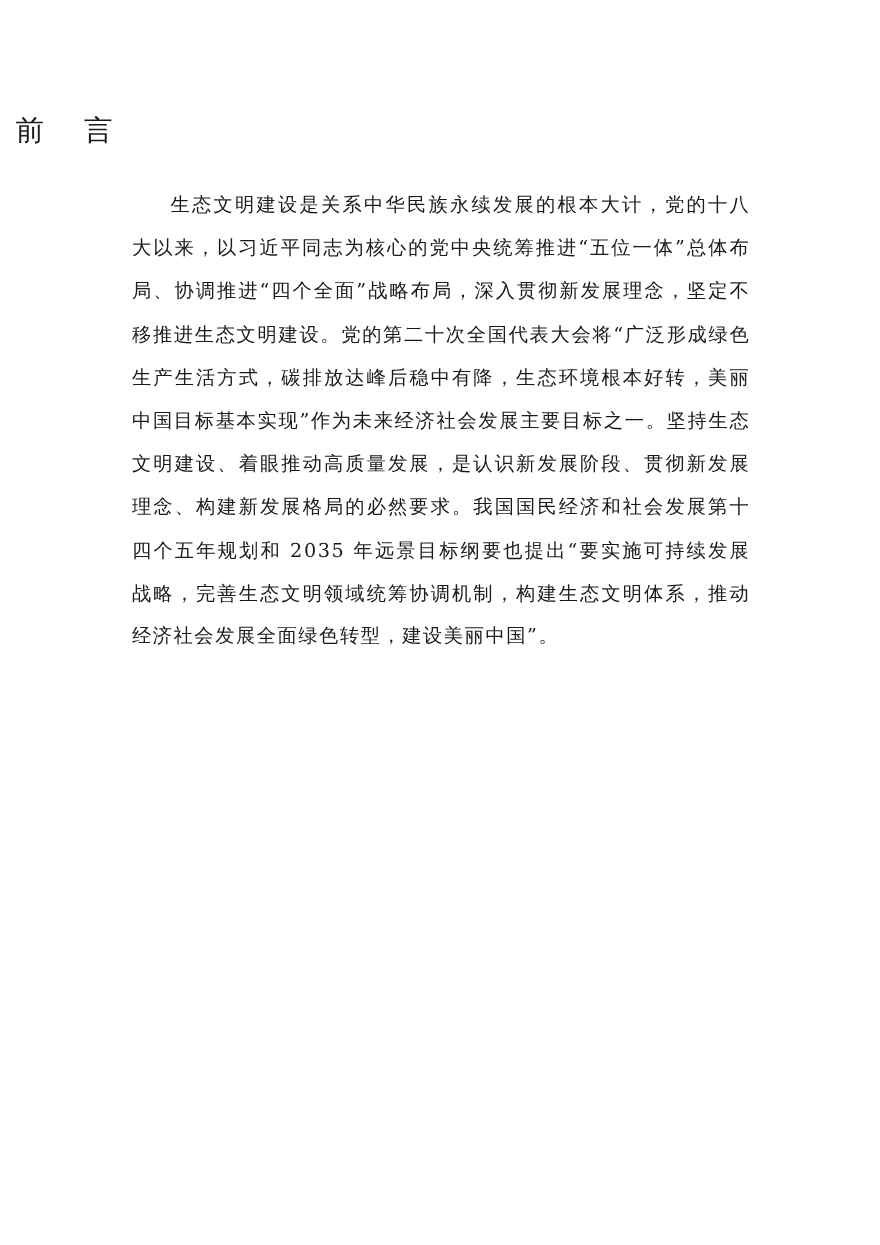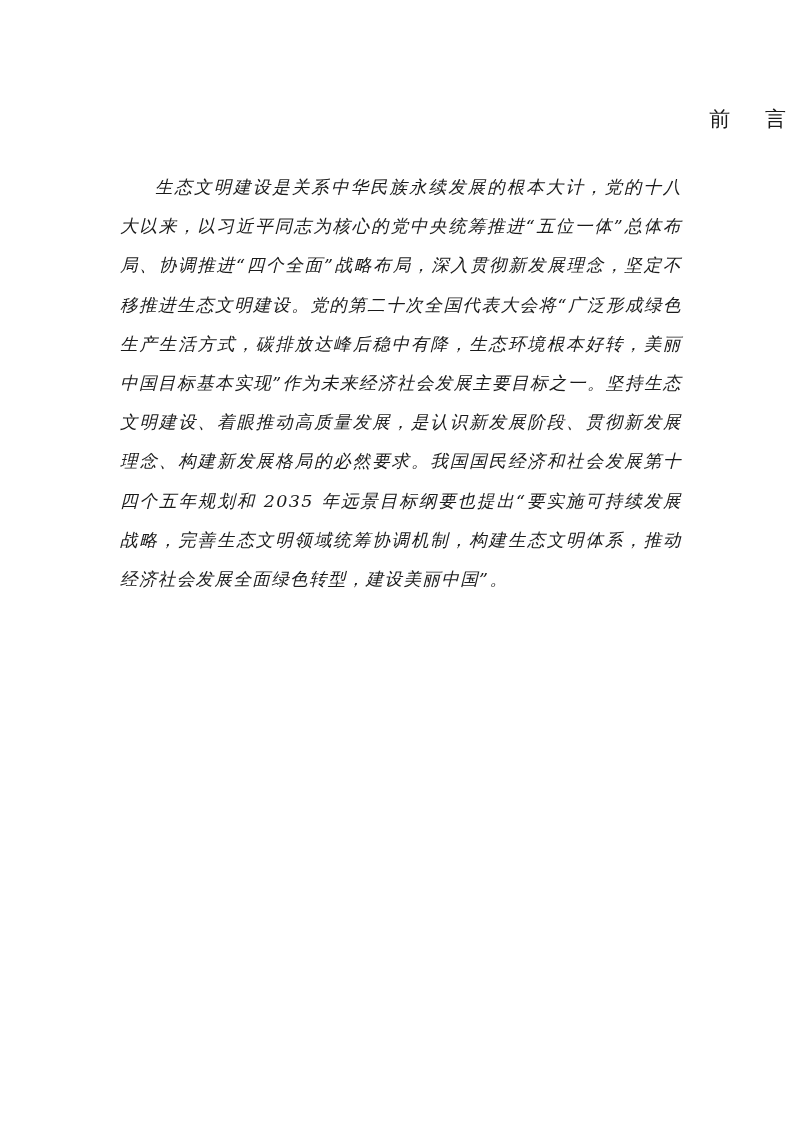--- a/index.html
+++ b/index.html
@@ -21,34 +21,33 @@
       top: 0;
       width: 800px;
       height: 1132px;
       background: #ffffff;
     }
     .title {
       position: absolute;
       top: 103px;
       left: 0;
       width: 800px;
-      text-align: right;
-      font-size: 21px;
+      text-align: left;
+      font-size: 26px;
       letter-spacing: 14px;
       text-indent: 14px;
       line-height: 32px;
       font-weight: normal;
       margin: 0;
     }
     .body-text {
       position: absolute;
       left: 120px;
       top: 168px;
       width: 562px;
-      font-style: italic;
     }
     .para {
       margin: 0;
       font-size: 17.5px;
       line-height: 39.2px;
       text-indent: 2em;
       text-align: justify;
       letter-spacing: 1.4px;
     }
   </style>

